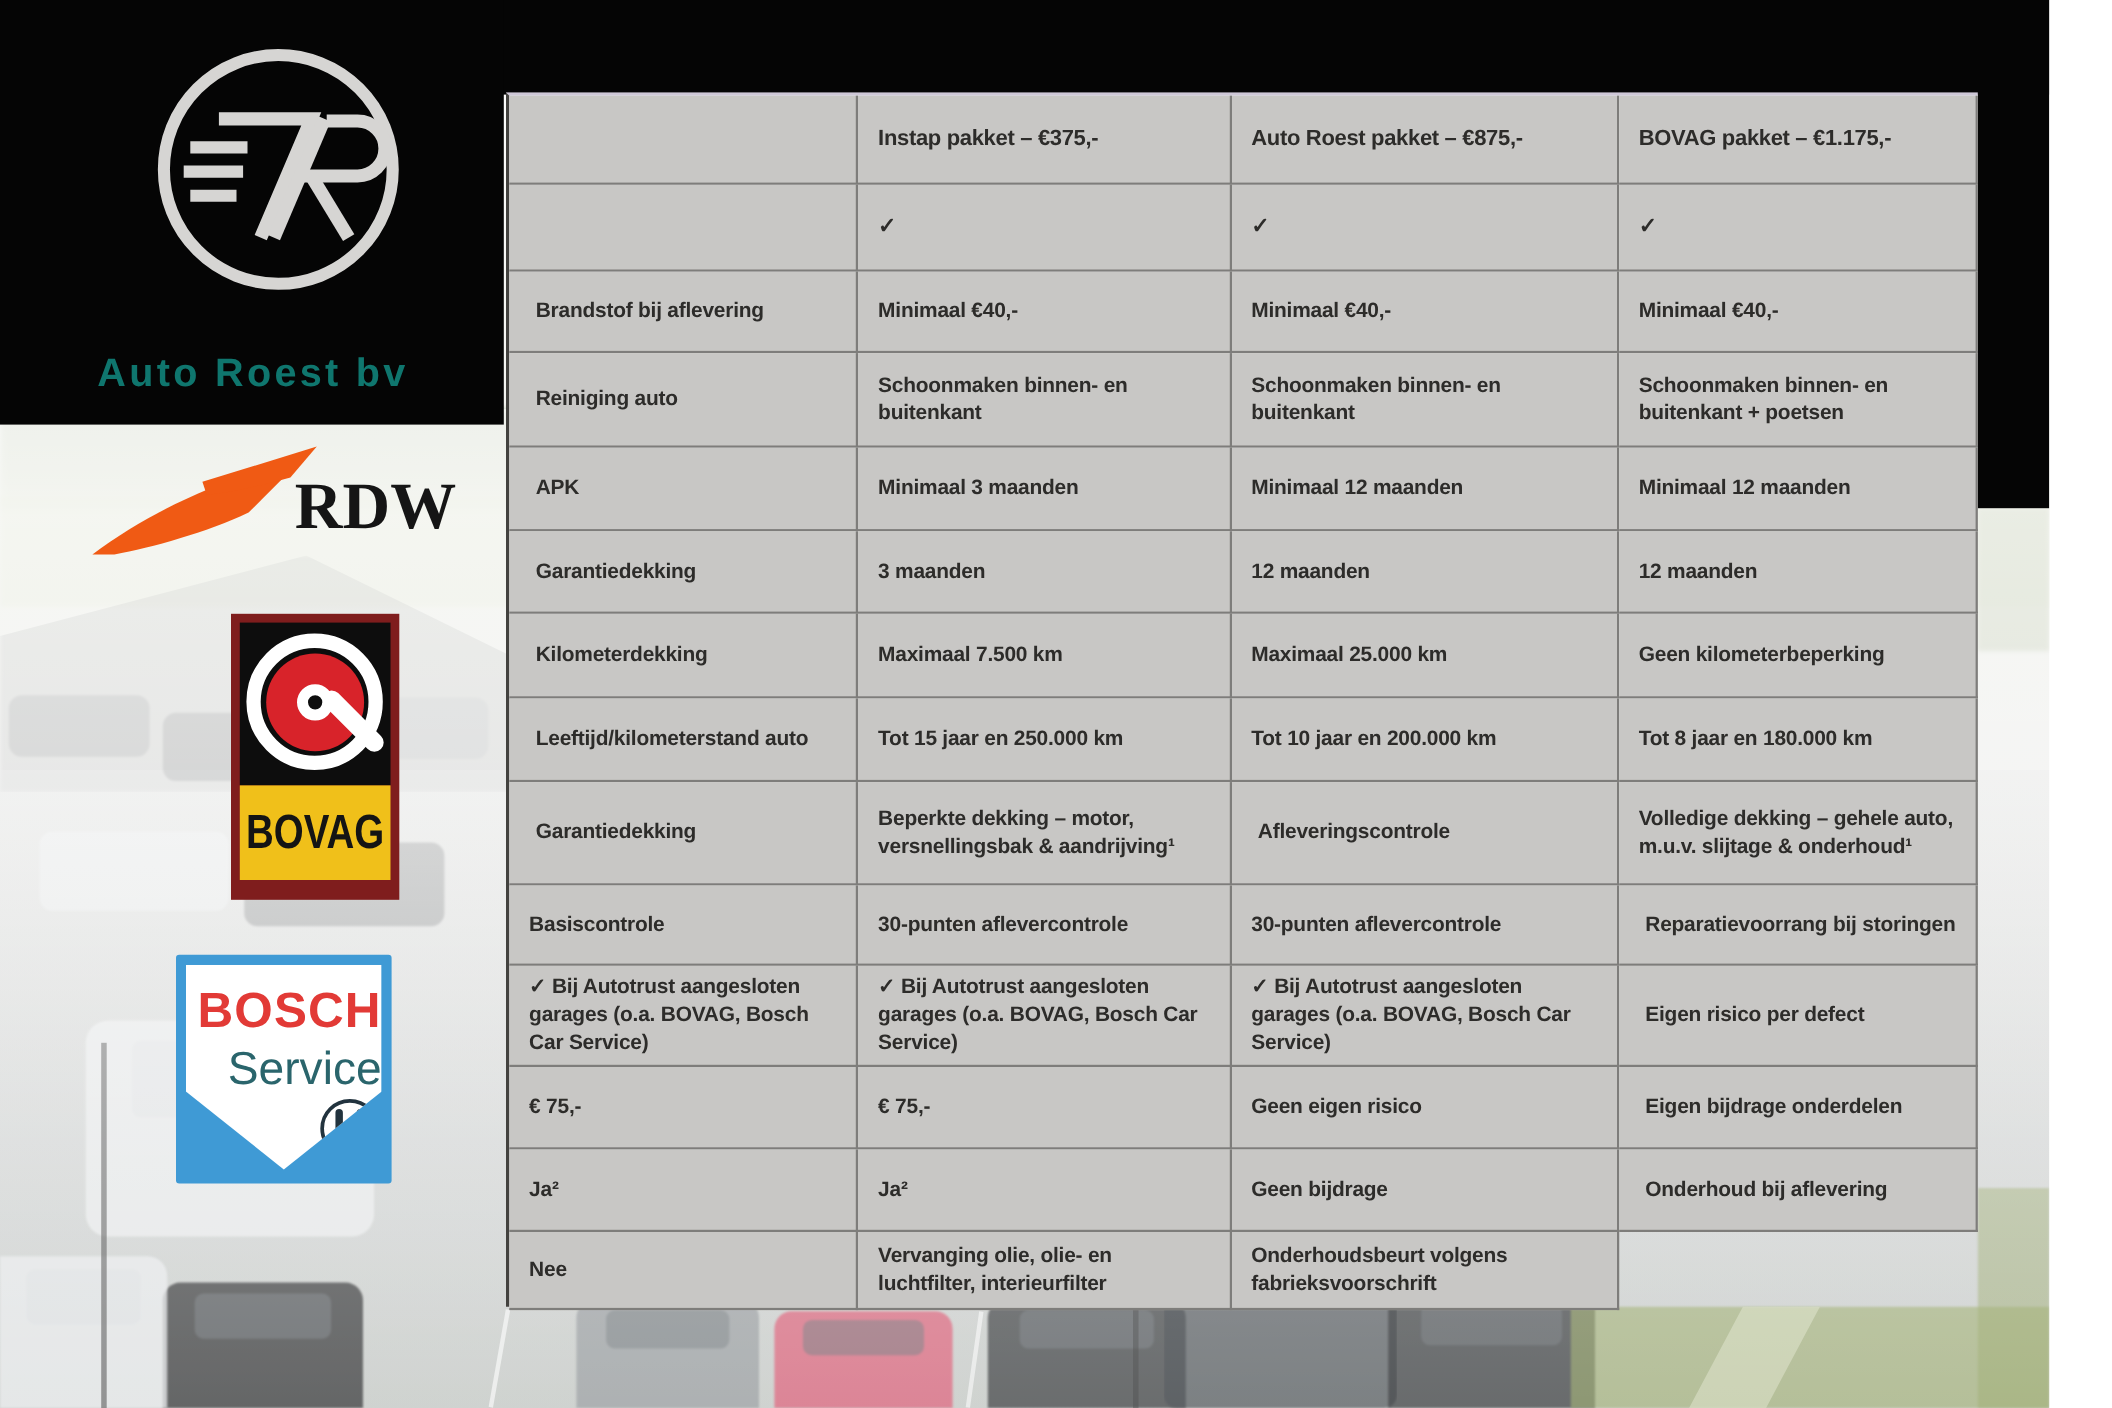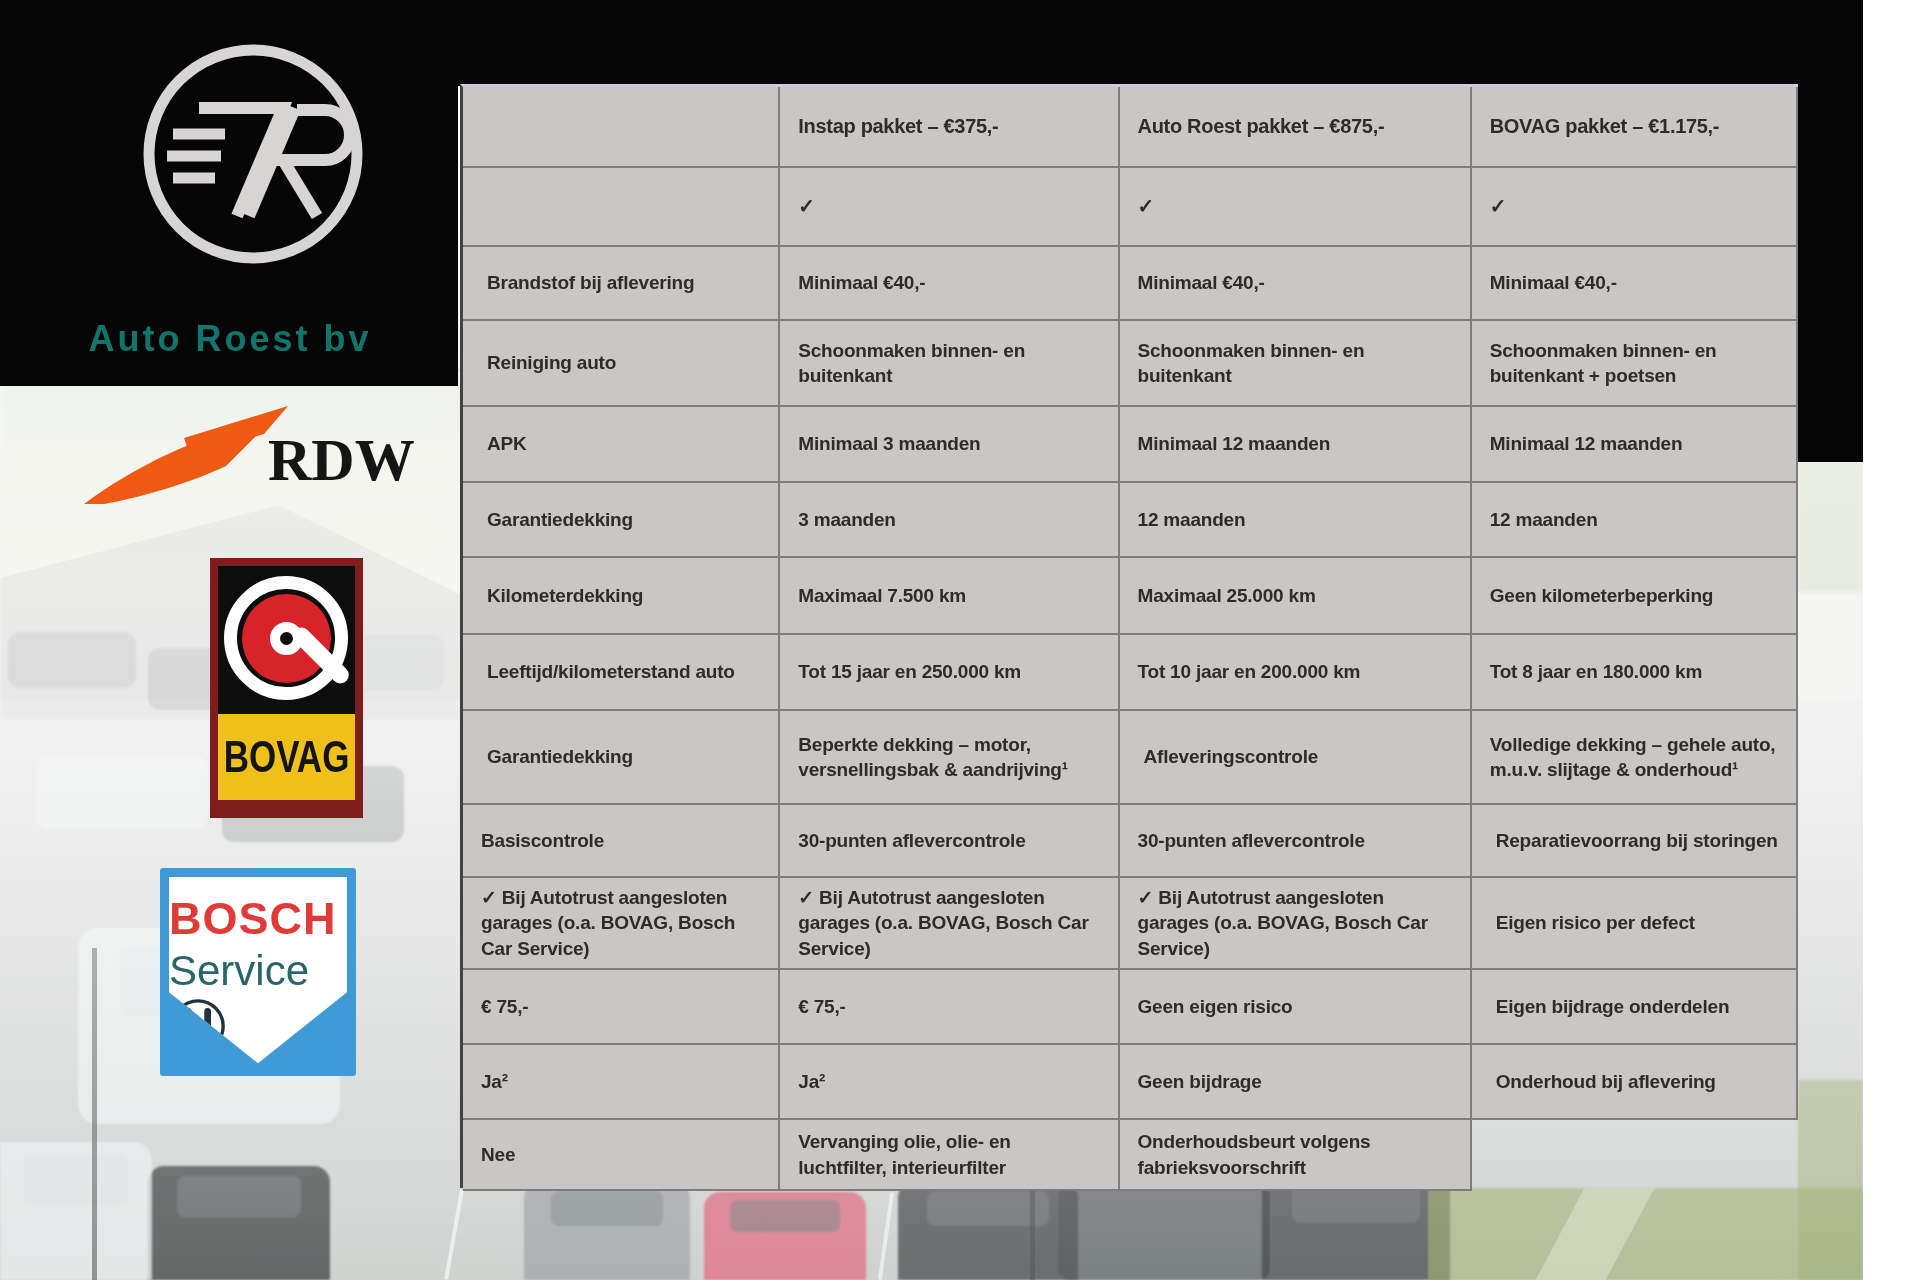--- a/index.html
+++ b/index.html
@@ -75,21 +75,21 @@
                 border-radius:9px;transform:rotate(-45deg);transform-origin:50% 10%;}
   .bovag-hub{position:absolute;left:52px;top:56px;width:33px;height:33px;border-radius:50%;
              border:10px solid #ffffff;box-sizing:border-box;background:#0d0d0d;}
   .bovag-yellow{position:relative;width:137px;height:86px;background:#f0c01a;display:flex;
                 align-items:center;justify-content:center;}
   .bovag-word{font-size:35px;font-weight:bold;color:#141414;letter-spacing:0px;transform:scaleY(1.25);}
 
   
   .bosch{position:absolute;left:160px;top:868px;width:196px;height:208px;background:#3f9ad5;border-radius:3px;}
   .bosch-pennant{position:absolute;left:9px;top:9px;width:178px;height:192px;background:#ffffff;
-                 clip-path:polygon(0 0,100% 0,100% 60%,50% 97%,0 60%);text-align:left;}
+                 clip-path:polygon(0 0,100% 0,100% 60%,50% 97%,0 60%);text-align:right;}
   .bosch-word{margin-top:16px;font-size:45px;font-weight:bold;color:#e23a36;letter-spacing:1px;}
   .bosch-service{font-size:42px;font-weight:normal;color:#2a656c;margin-top:2px;}
   .bosch-armature{margin-top:2px;}
 
   
   .pakket-table{position:absolute;left:460px;top:84px;width:1338px;height:1104px;
                 display:grid;grid-template-columns:318fr 340fr 353fr 327fr;
                 grid-template-rows:81px 79px 74px 86px 76px 75px 77px 76px 94px 73px 92px 75px 75px 71px;
                 border-top:3px solid #cfc8d8;border-left:3px solid #43423f;box-sizing:border-box;}
   .cell{background:#c8c7c5;border-right:2px solid #7e7d7b;border-bottom:2px solid #7e7d7b;

